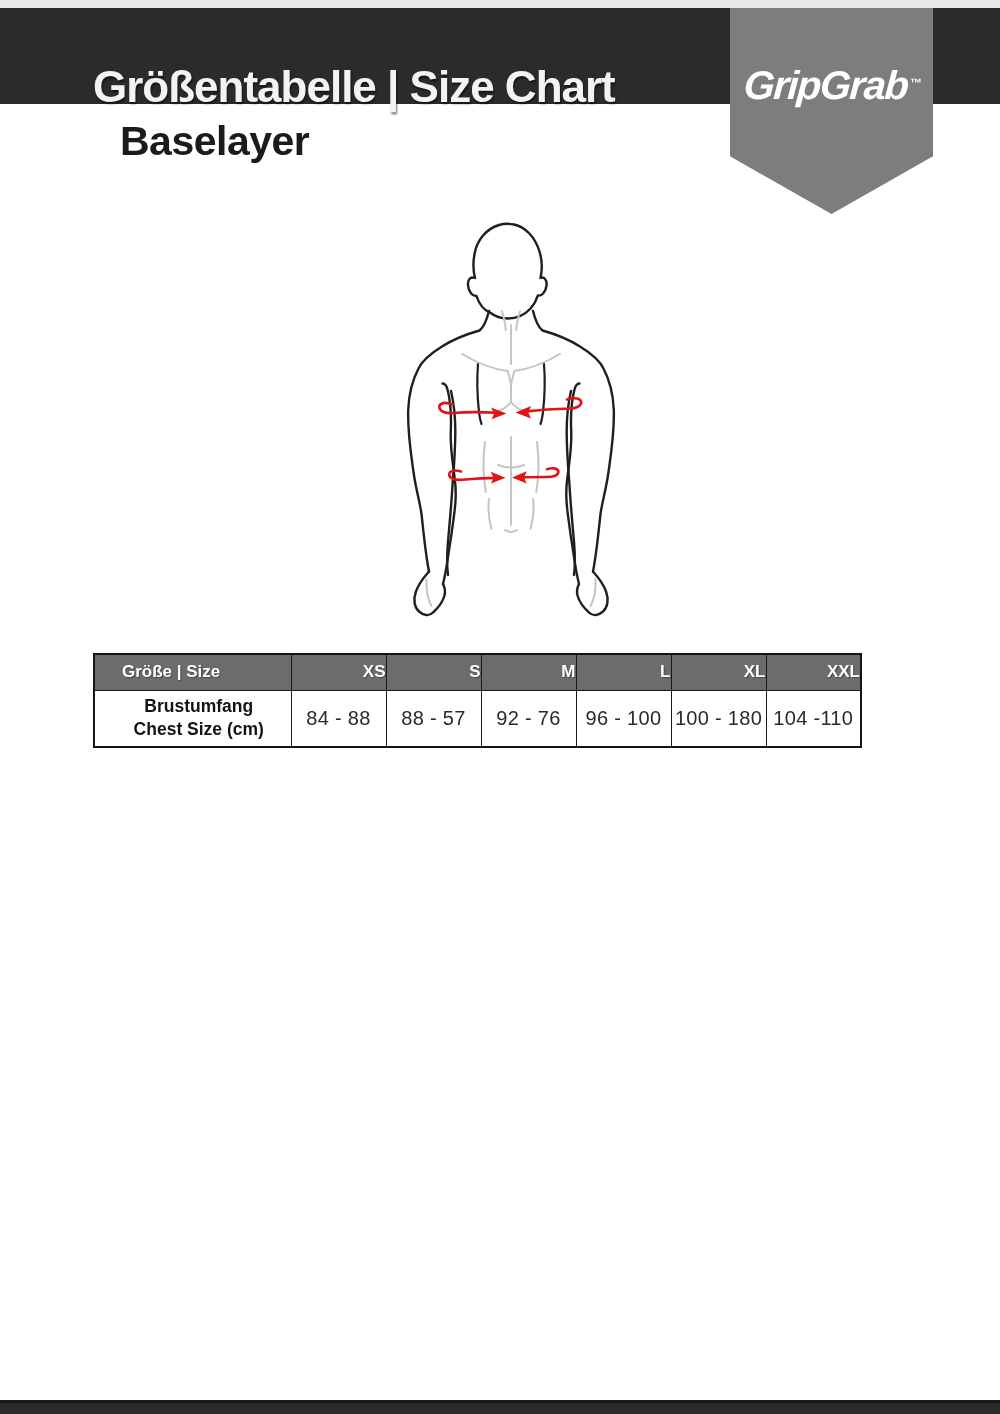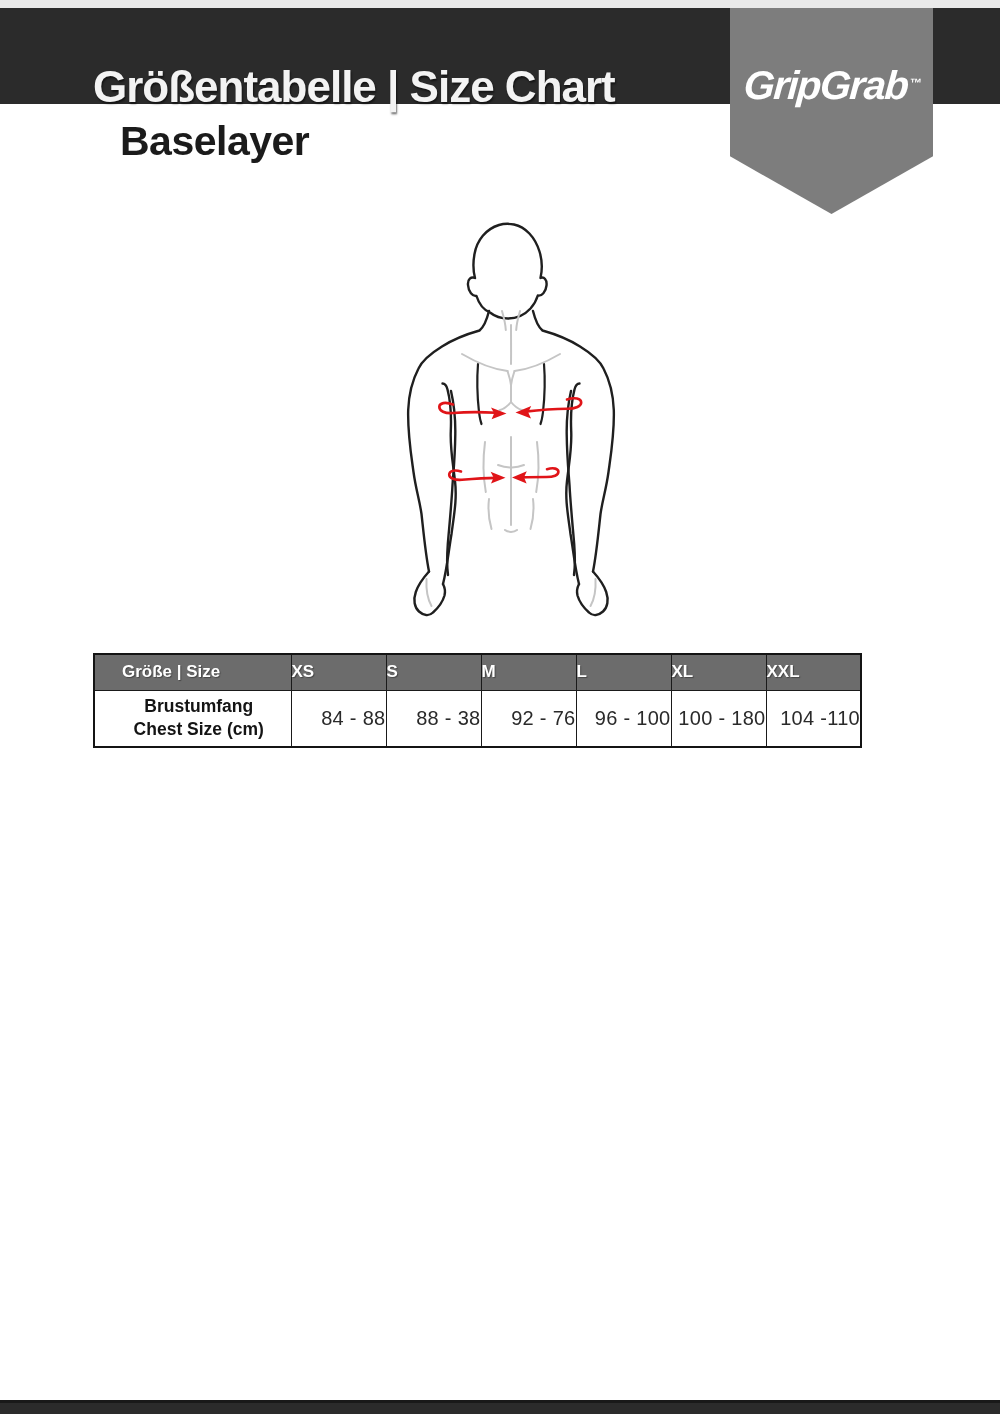--- a/index.html
+++ b/index.html
@@ -47,26 +47,26 @@
   .figure-wrap { position:absolute; left:395px; top:205px; width:240px; height:420px; }
 
   table.size-table {
     position:absolute; left:93px; top:645px; width:767px;
     border-collapse:collapse; table-layout:fixed;
     border:2px solid #141414;
   }
   .size-table th {
     background:#6c6c6c; color:#ffffff;
     font-size:17px; font-weight:bold; height:36px;
-    border:1px solid #1a1a1a; text-align:left;
+    border:1px solid #1a1a1a; text-align:right;
     text-shadow:1px 1px 1px rgba(0,0,0,0.35);
   }
   .size-table th.first { text-align:left; padding-left:27px; }
   .size-table td {
-    border:1px solid #1a1a1a; text-align:right;
+    border:1px solid #1a1a1a; text-align:center;
     font-size:20px; color:#2a2a2a; height:57px;
     letter-spacing:0.3px;
   }
   .size-table td.label {
     text-align:center; padding-left:12px;
     font-weight:bold; font-size:17.5px; line-height:1.35;
     color:#141414; letter-spacing:0;
   }
 </style>
 </head>
@@ -189,21 +189,21 @@
         <th>M</th>
         <th>L</th>
         <th>XL</th>
         <th>XXL</th>
       </tr>
     </thead>
     <tbody>
       <tr>
         <td class="label"><span>Brustumfang</span><br><span>Chest Size (cm)</span></td>
         <td>84 - 88</td>
-        <td>88 - 38</td>
+        <td>88 - 57</td>
         <td>92 - 76</td>
         <td>96 - 100</td>
         <td>100 - 180</td>
         <td>104 -110</td>
       </tr>
     </tbody>
   </table>
 
   <div class="bottom-bar"></div>
 

